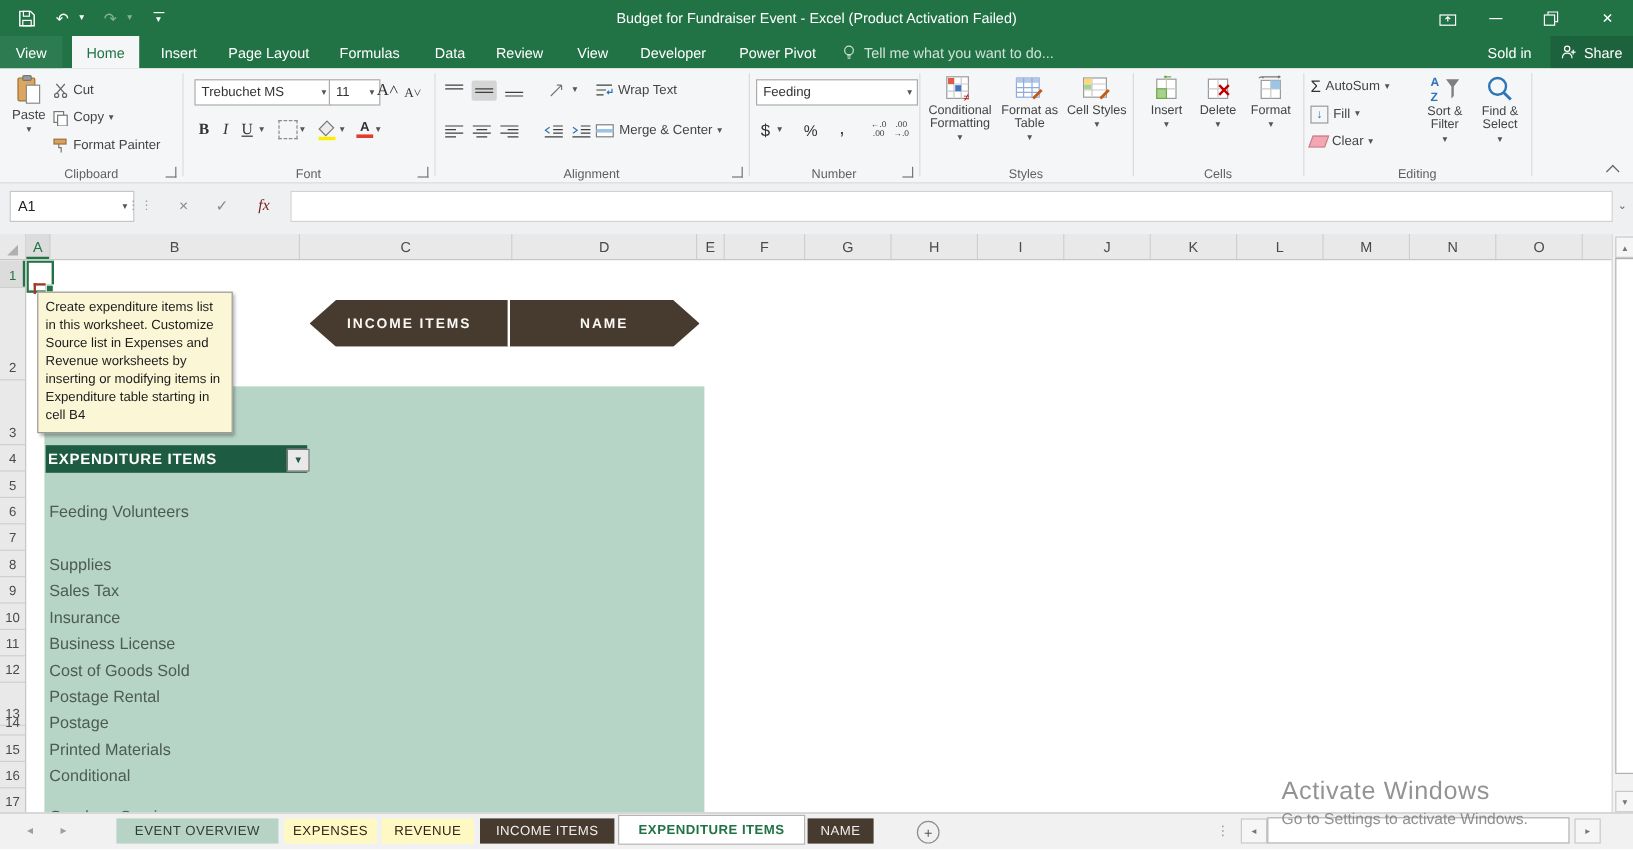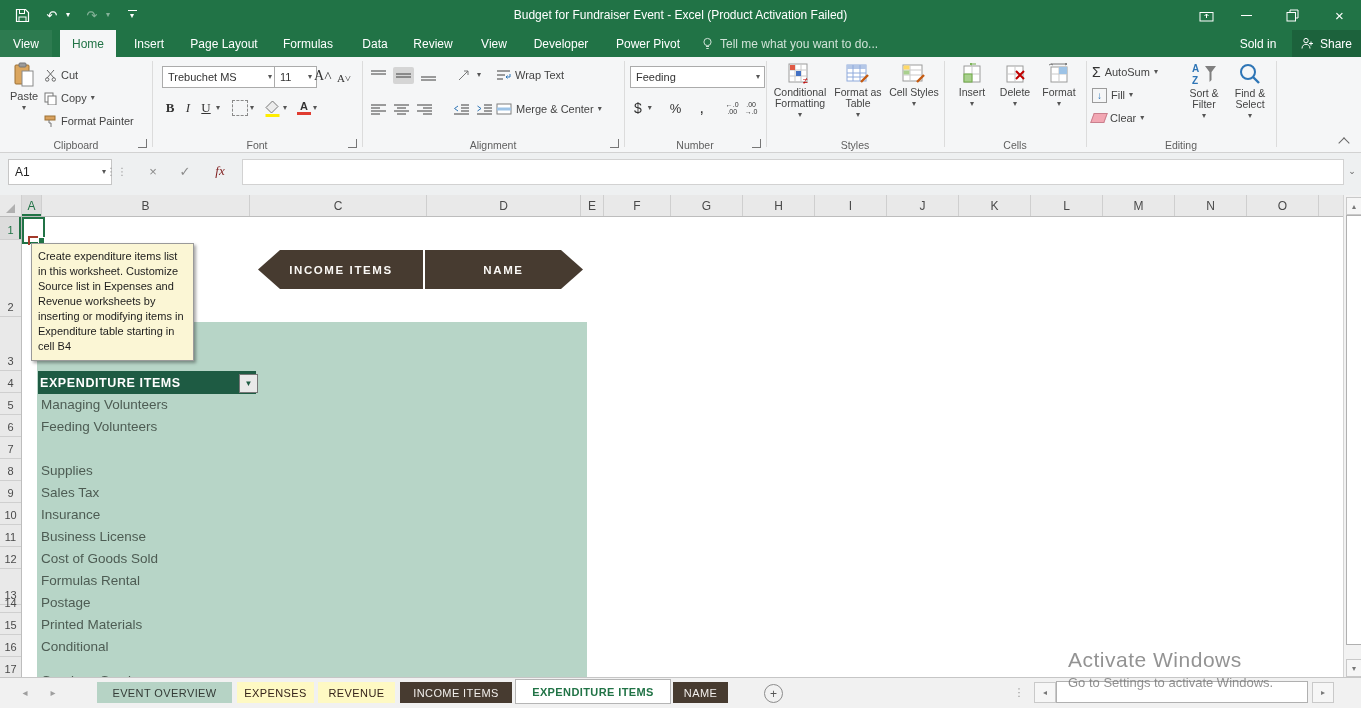--- a/index.html
+++ b/index.html
@@ -579,28 +579,27 @@
       <div class="seg" style="width:166px">INCOME ITEMS</div>
       <div class="seg" style="width:159px">NAME</div>
     </div>
     <div class="bdiv" style="left:401px;top:33px;height:39px;position:absolute"></div>
 
     <div class="thead">EXPENDITURE ITEMS</div>
     <div class="filterbtn">
         <span>▼</span>
       </div>
 
-    <div class="item" style="top:176px">Managing Volunteers</div>
     <div class="item" style="top:198px">Feeding Volunteers</div>
     <div class="item" style="top:264px">Sales Tax</div>
     <div class="item" style="top:242px">Supplies</div>
     <div class="item" style="top:286px">Insurance</div>
     <div class="item" style="top:308px">Business License</div>
     <div class="item" style="top:330px">Cost of Goods Sold</div>
-    <div class="item" style="top:352px">Formulas Rental</div>
+    <div class="item" style="top:352px">Postage Rental</div>
     <div class="item" style="top:396px">Printed Materials</div>
     <div class="item" style="top:374px">Postage</div>
     <div class="item" style="top:418px">Conditional</div>
     <div class="item" style="top:452px">Goods or Services</div>
 
     <div class="a1sel"></div>
     <div class="a1handle"></div>
     <div class="redmark"></div>
 
     <div class="tooltip">Create expenditure items list in this worksheet. Customize Source list in Expenses and Revenue worksheets by inserting or modifying items in Expenditure table starting in cell B4</div>

